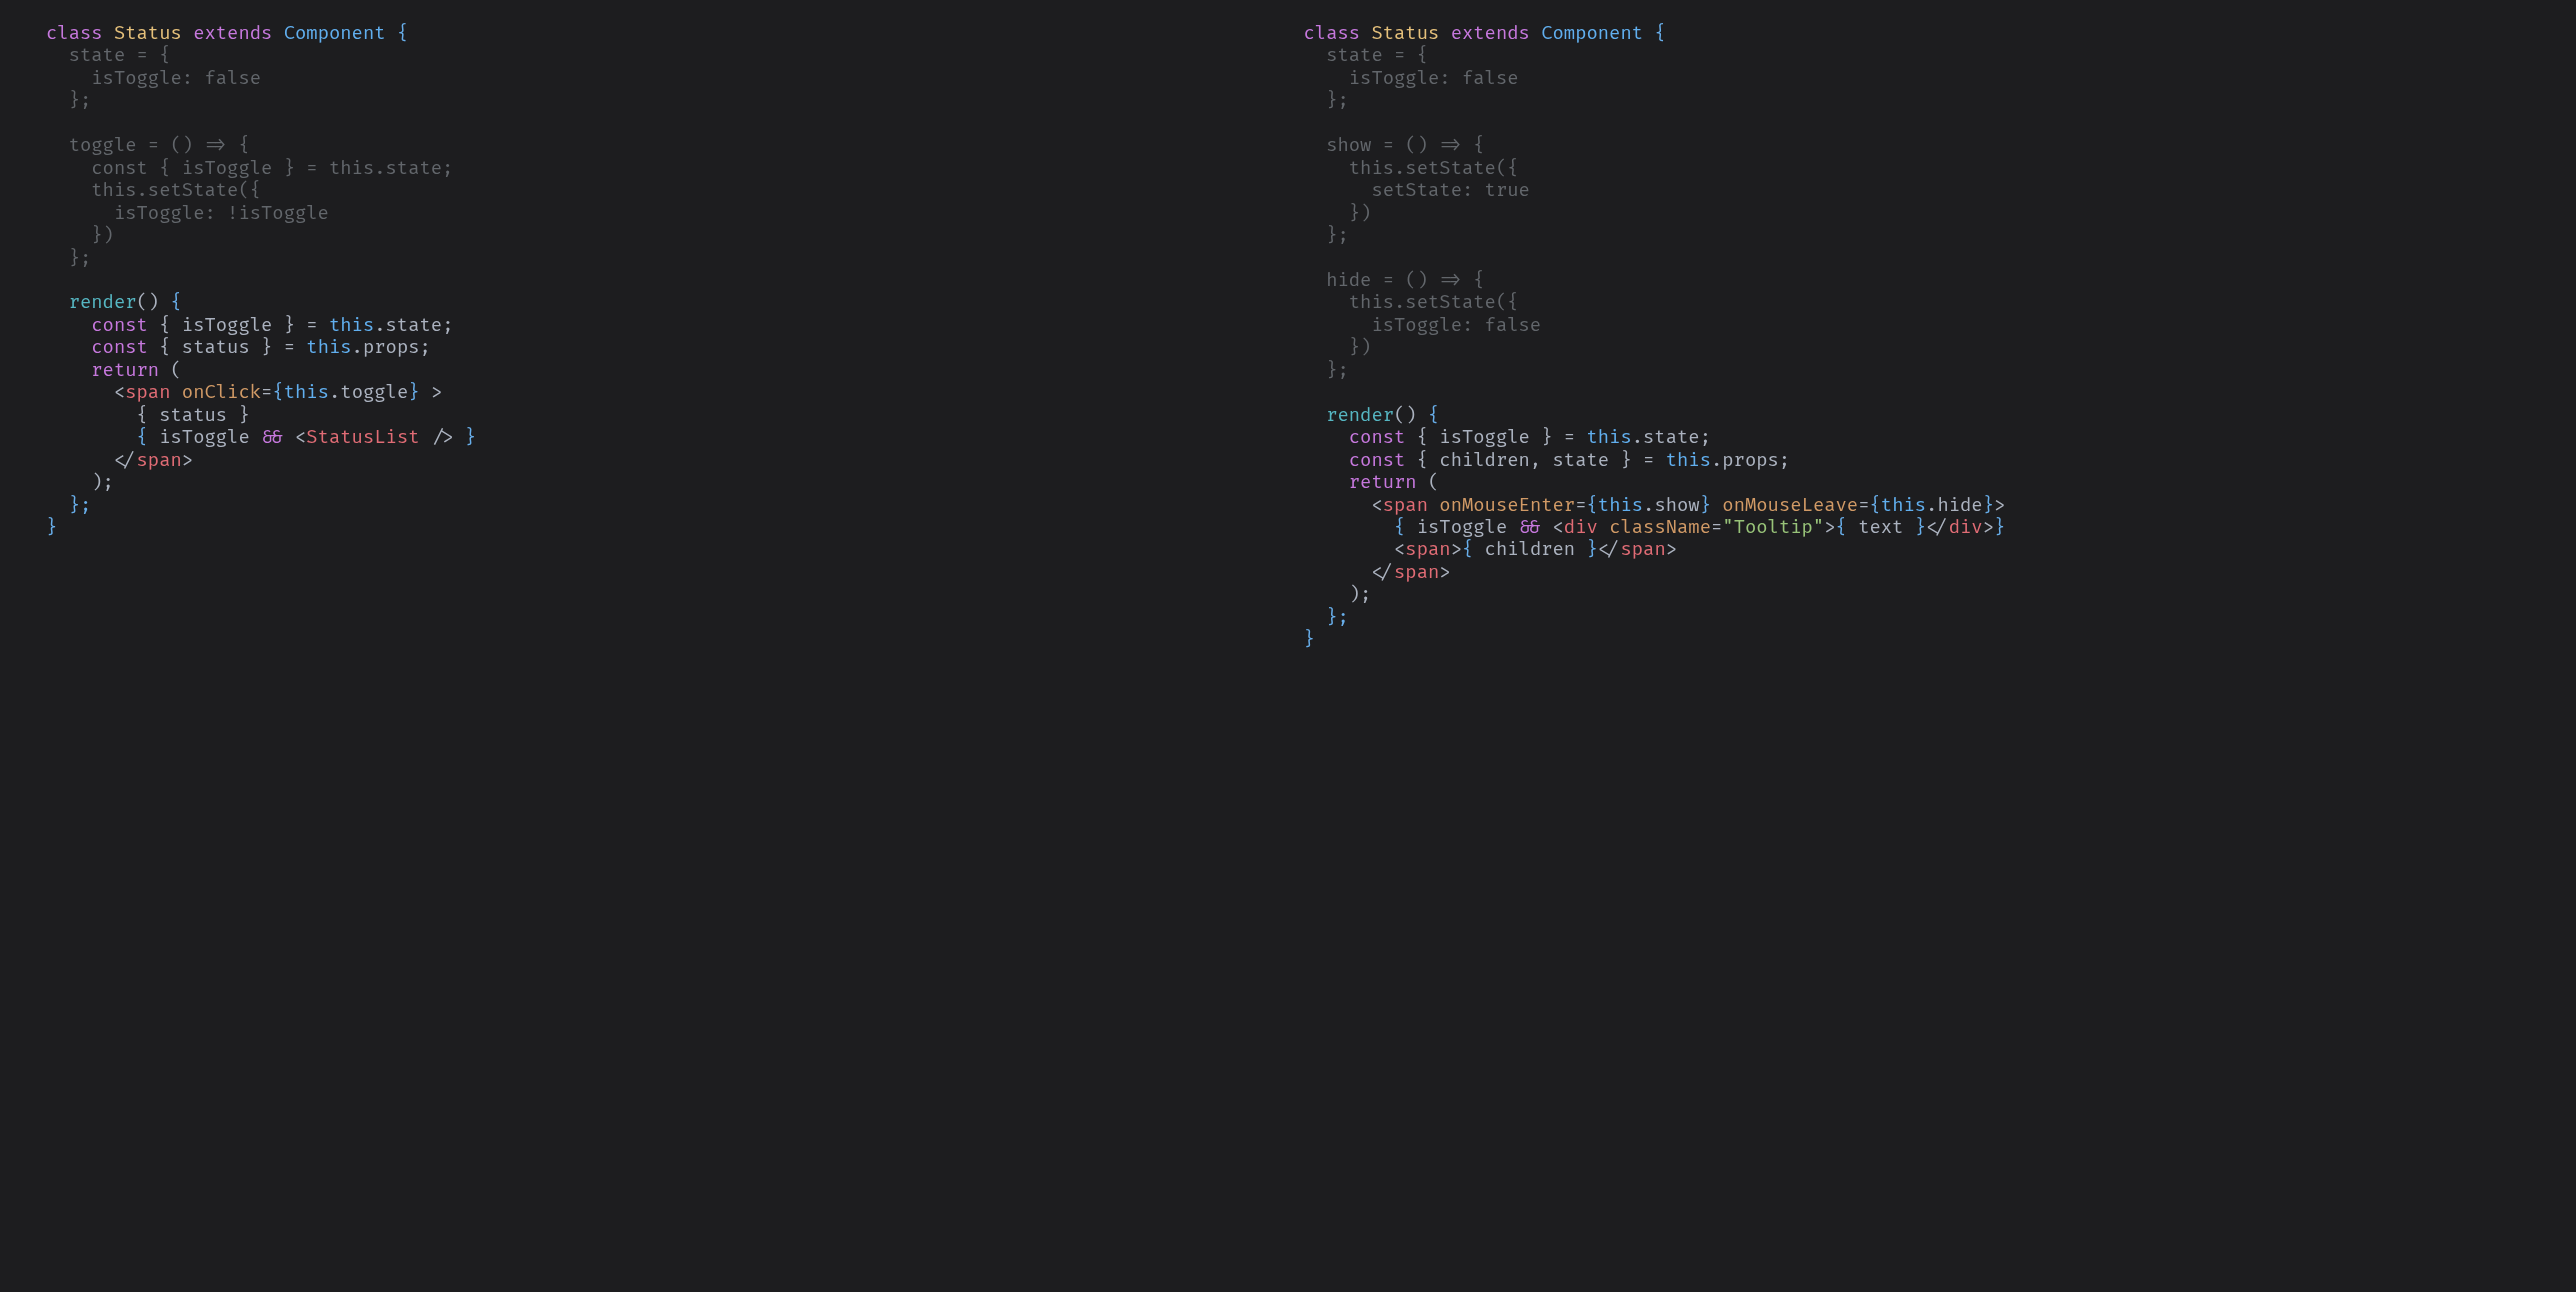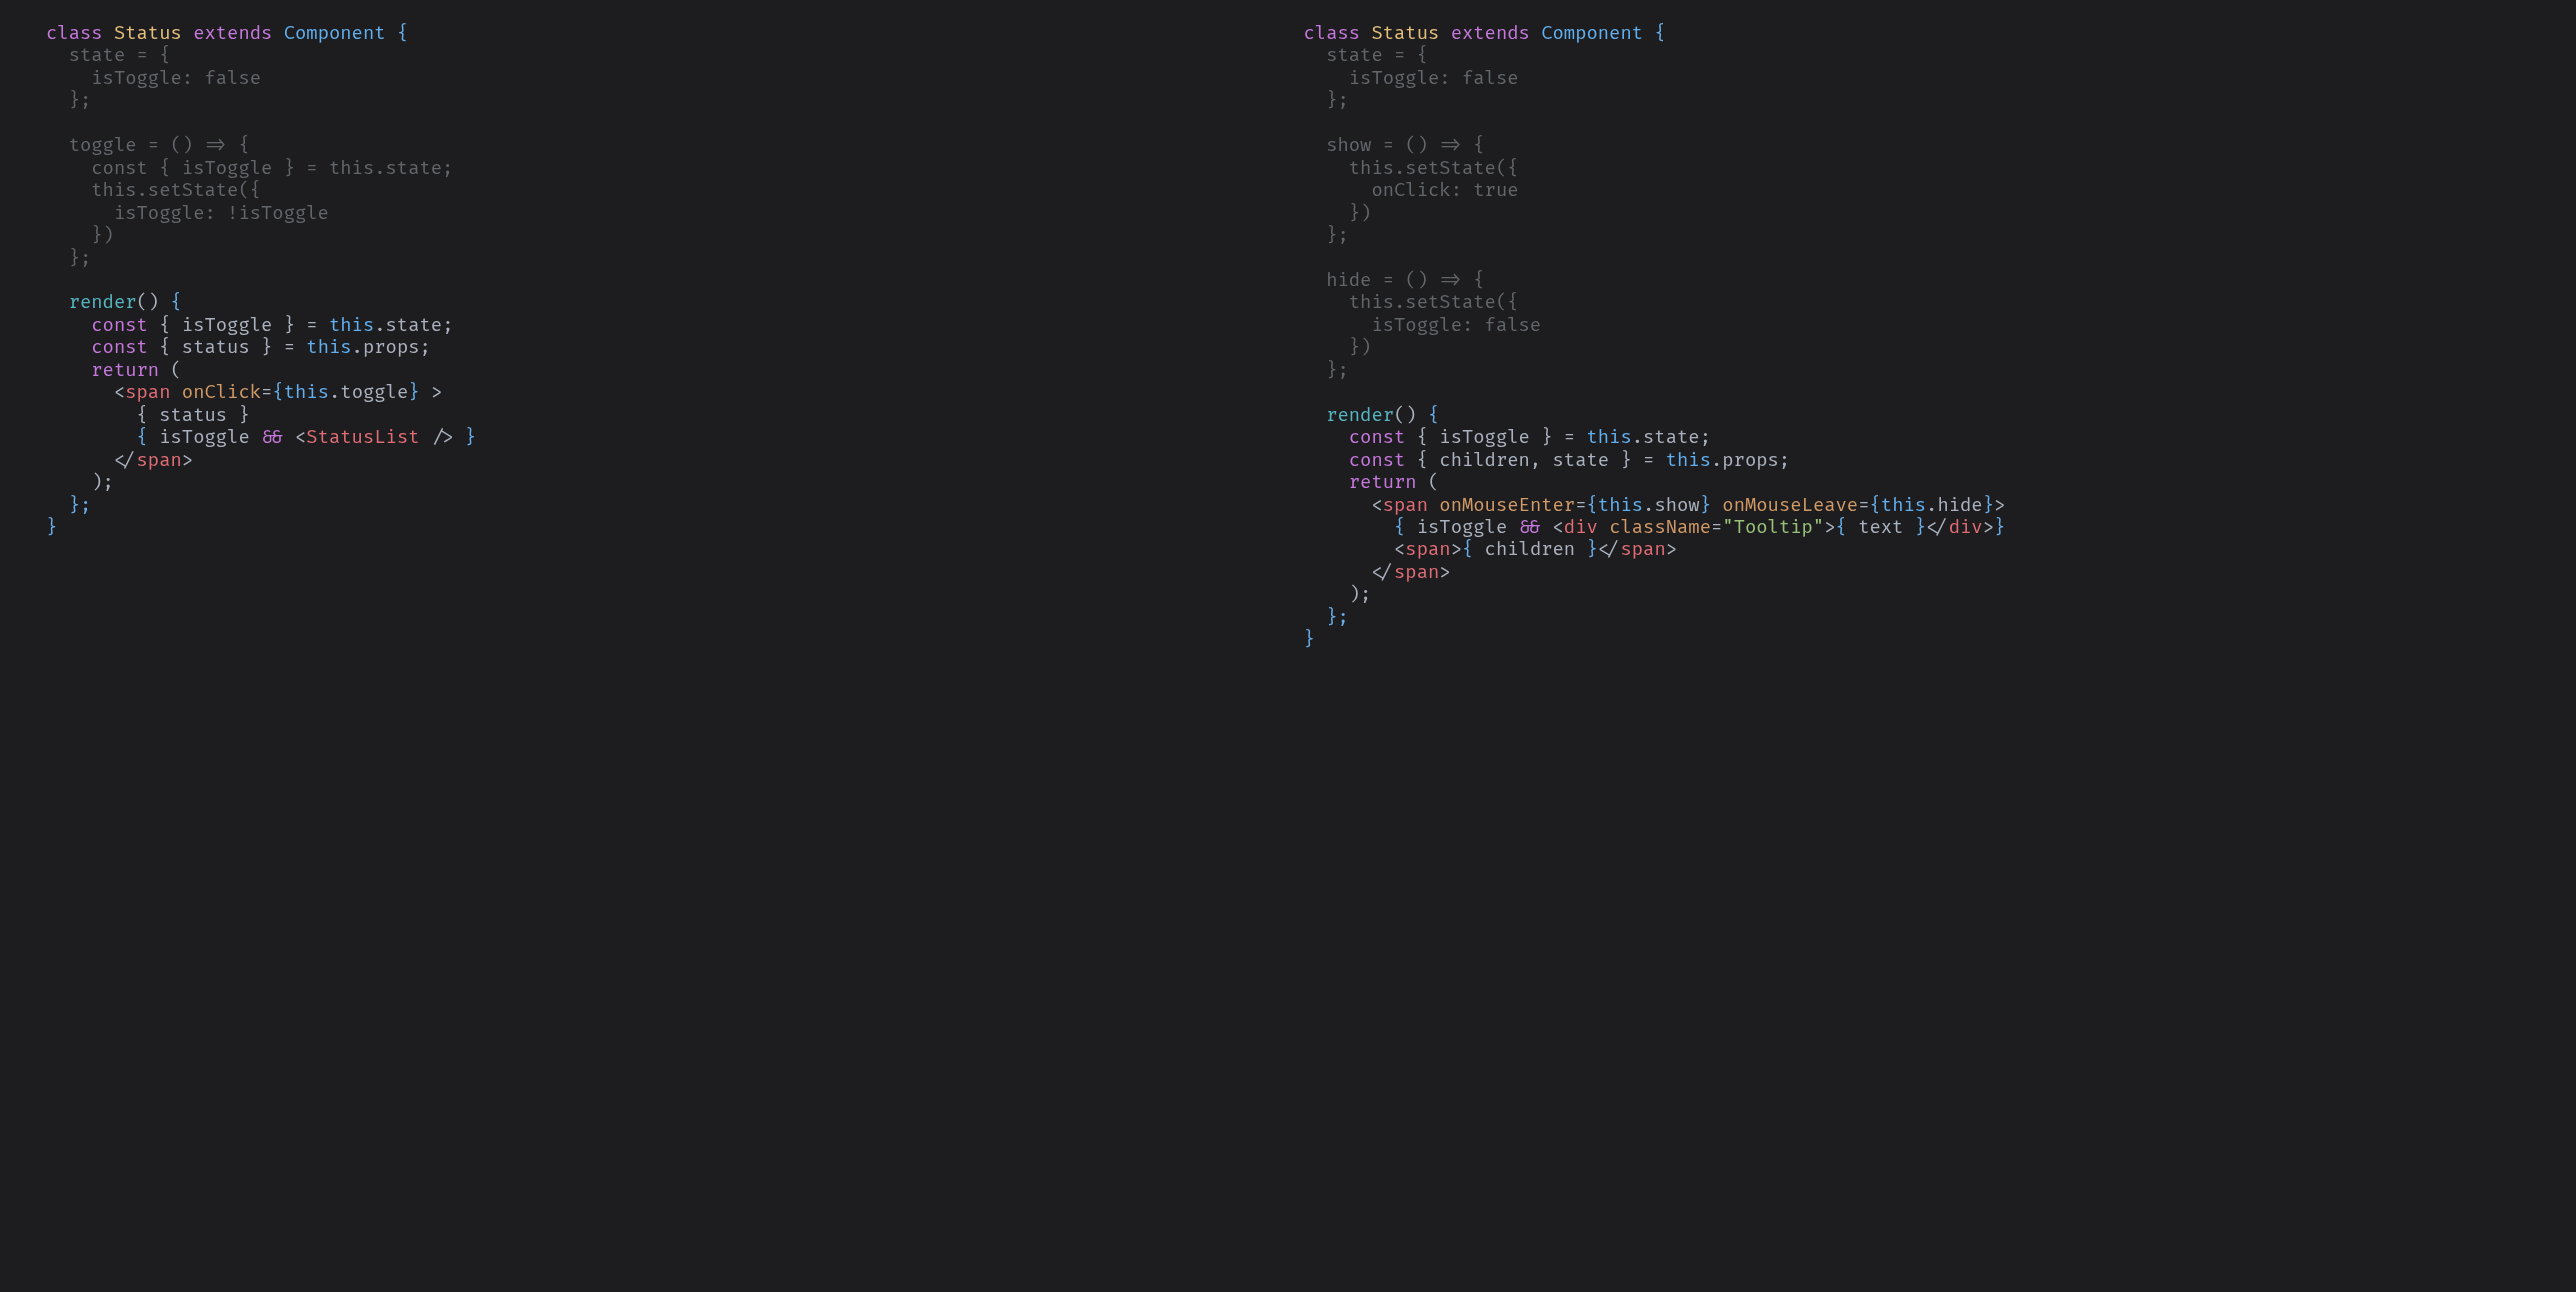--- a/index.html
+++ b/index.html
@@ -87,21 +87,21 @@
 </div>
 
 <div class="pane">
 <pre class="code"><span class="kw">class</span> <span class="cdef">Status</span> <span class="kw">extends</span> <span class="cref">Component</span><span class="brc"> {</span>
 <span class="dim">  state = {</span>
 <span class="dim">    isToggle: false</span>
 <span class="dim">  };</span>
 <span></span>
 <span class="dim">  show = () =&gt; {</span>
 <span class="dim">    this.setState({</span>
-<span class="dim">      onClick: true</span>
+<span class="dim">      setState: true</span>
 <span class="dim">    })</span>
 <span class="dim">  };</span>
 <span></span>
 <span class="dim">  hide = () =&gt; {</span>
 <span class="dim">    this.setState({</span>
 <span class="dim">      isToggle: false</span>
 <span class="dim">    })</span>
 <span class="dim">  };</span>
 <span></span>
 <span><span>  </span><span class="fn">render</span><span class="pnc">() </span><span class="brc">{</span></span>

